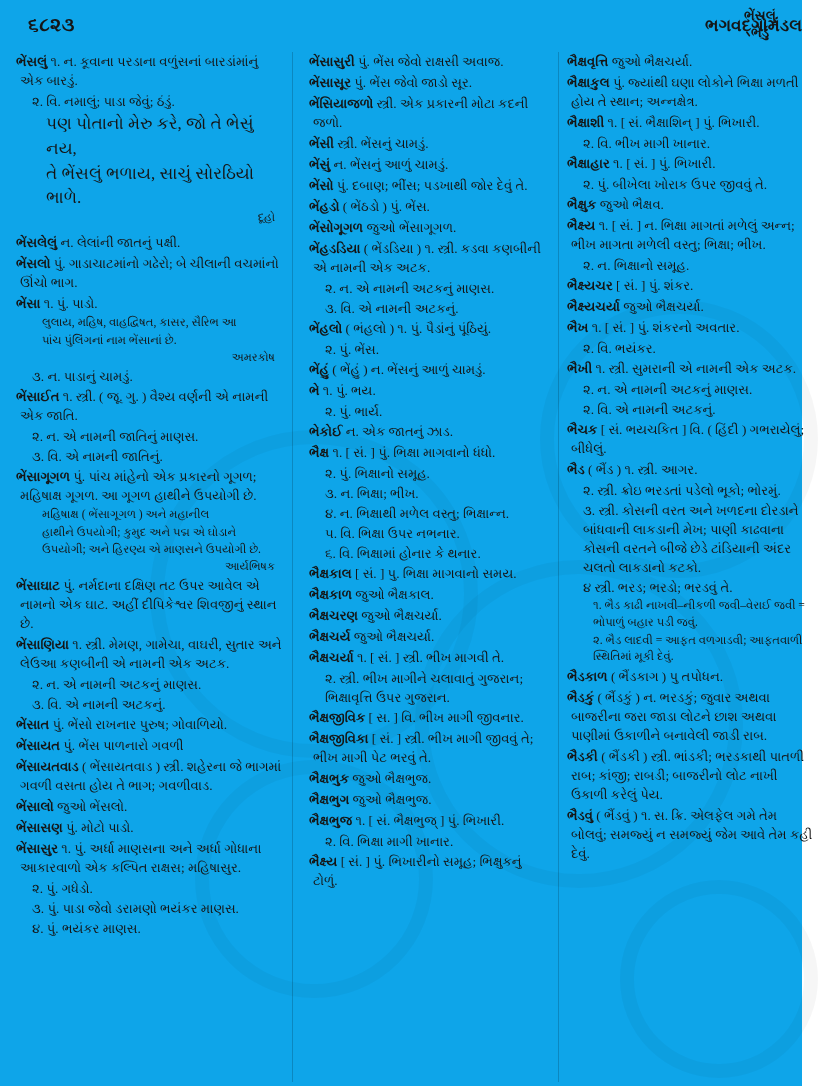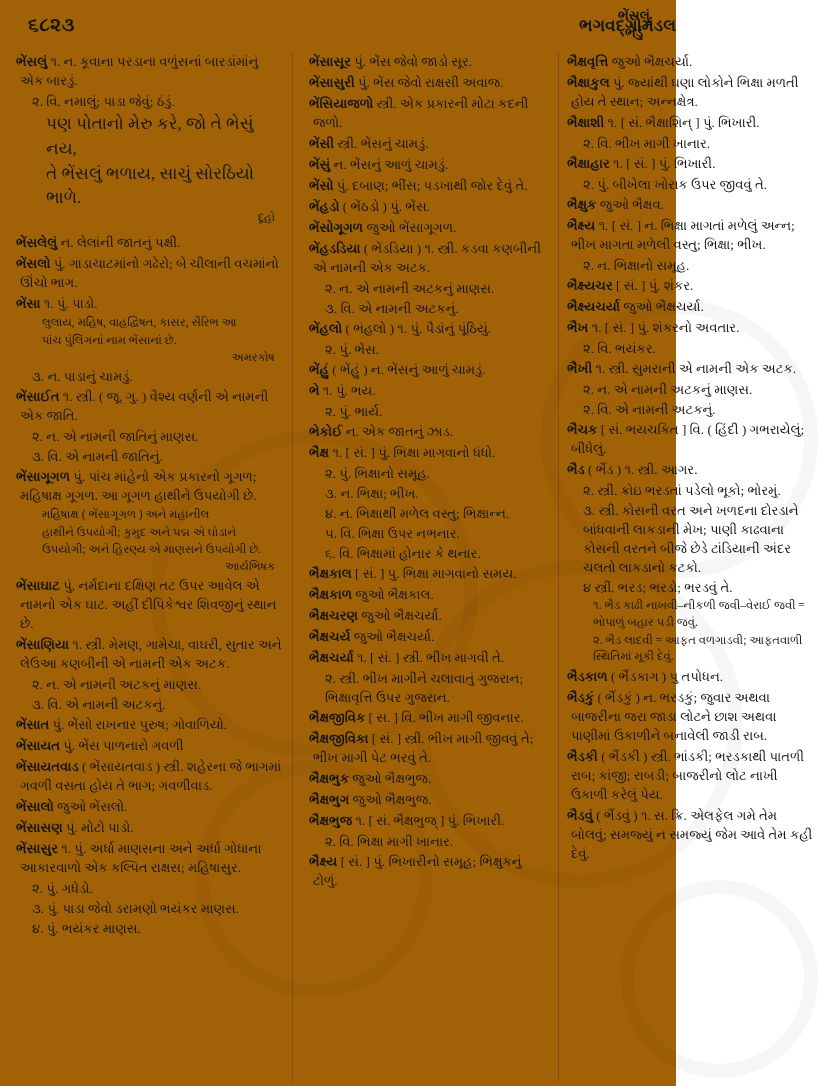--- a/index.html
+++ b/index.html
@@ -11,24 +11,24 @@
   body {
     width: 825px;
     height: 1086px;
     overflow: hidden;
     font-family: "Liberation Serif", "DejaVu Serif", serif;
     color: #151515;
     position: relative;
   }
   .page {
     position: relative;
-    width: 676px;
+    width: 802px;
     height: 1086px;
     box-sizing: border-box;
-    background: #a16207;
+    background: #0ea5e9;
   }
   
   .watermark {
     position: absolute;
     border-radius: 50%;
     border: 14px solid rgba(0,0,0,0.035);
     pointer-events: none;
   }
   .wm1 { width: 300px; height: 300px; left: 150px; top: 430px; }
   .wm2 { width: 300px; height: 300px; left: 415px; top: 560px; }
@@ -175,22 +175,22 @@
         <p class="entry"><span class="hw">ભેંસાયત</span><span> પું. ભેંસ પાળનારો ગવળી</span></p>
         <p class="entry"><span class="hw">ભેંસાયતવાડ</span><span> ( ભેંસાયતવાડ ) સ્ત્રી. શહેરના જે ભાગમાં ગવળી વસતા હોય તે ભાગ; ગવળીવાડ.</span></p>
         <p class="entry"><span class="hw">ભેંસાલો</span><span> જુઓ ભેંસલો.</span></p>
         <p class="entry"><span class="hw">ભેંસાસણ</span><span> પું. મોટો પાડો.</span></p>
         <p class="entry"><span class="hw">ભેંસાસુર</span><span> ૧. પું. અર્ધા માણસના અને અર્ધા ગોધાના આકારવાળો એક કલ્પિત રાક્ષસ; મહિષાસુર.</span></p>
         <p class="sense">૨. પું. ગધેડો.</p>
         <p class="sense">૩. પું. પાડા જેવો ડરામણો ભયંકર માણસ.</p>
         <p class="sense">૪. પું. ભયંકર માણસ.</p>
       </div>
       <div class="col">
+        <p class="entry"><span class="hw">ભેંસાસુરી</span><span> પું. ભેંસ જેવો રાક્ષસી અવાજ.</span></p>
         <p class="entry"><span class="hw">ભેંસાસૂર</span><span> પું. ભેંસ જેવો જાડો સૂર.</span></p>
-        <p class="entry"><span class="hw">ભેંસાસુરી</span><span> પું. ભેંસ જેવો રાક્ષસી અવાજ.</span></p>
         <p class="entry"><span class="hw">ભેંસિયાજળો</span><span> સ્ત્રી. એક પ્રકારની મોટા કદની જળો.</span></p>
         <p class="entry"><span class="hw">ભેંસી</span><span> સ્ત્રી. ભેંસનું ચામડું.</span></p>
         <p class="entry"><span class="hw">ભેંસું</span><span> ન. ભેંસનું આળું ચામડું.</span></p>
         <p class="entry"><span class="hw">ભેંસો</span><span> પું. દબાણ; ભીંસ; પડખાથી જોર દેવું તે.</span></p>
         <p class="entry"><span class="hw">ભેંહડો</span><span> ( ભેંઠડો ) પું. ભેંસ.</span></p>
         <p class="entry"><span class="hw">ભેંસોગૂગળ</span><span> જુઓ ભેંસાગૂગળ.</span></p>
         <p class="entry"><span class="hw">ભેંહડડિયા</span><span> ( ભેંડડિયા ) ૧. સ્ત્રી. કડવા કણબીની એ નામની એક અટક.</span></p>
         <p class="sense">૨. ન. એ નામની અટકનું માણસ.</p>
         <p class="sense">૩. વિ. એ નામની અટકનું.</p>
         <p class="entry"><span class="hw">ભેંહલો</span><span> ( ભંહલો ) ૧. પું. પૈડાંનું પૂંઠિયું.</span></p>

